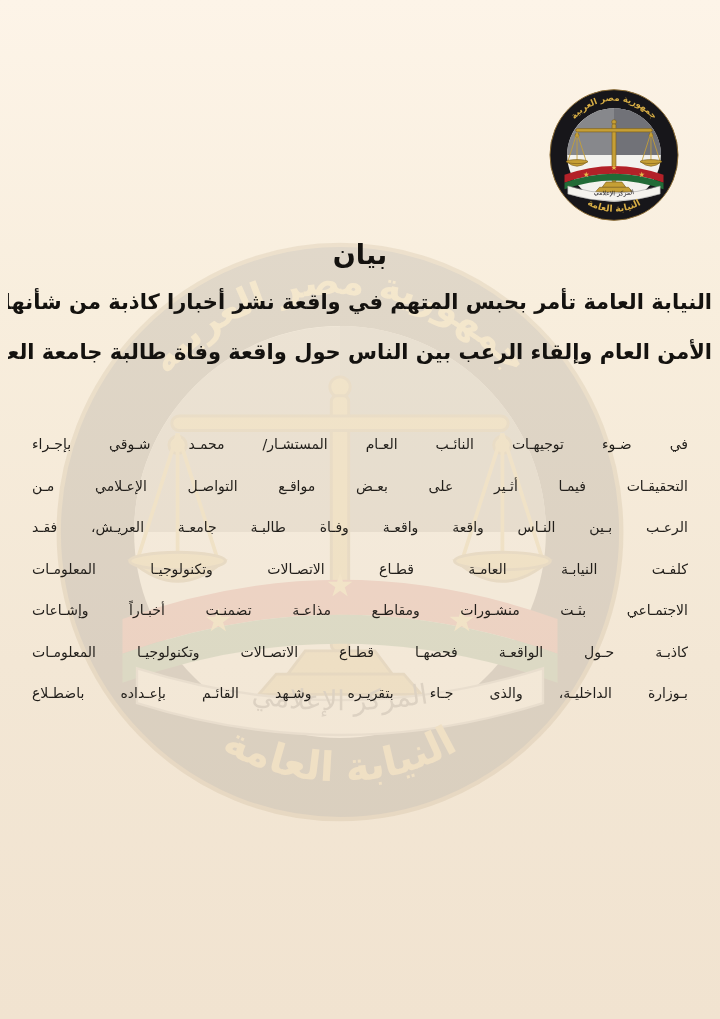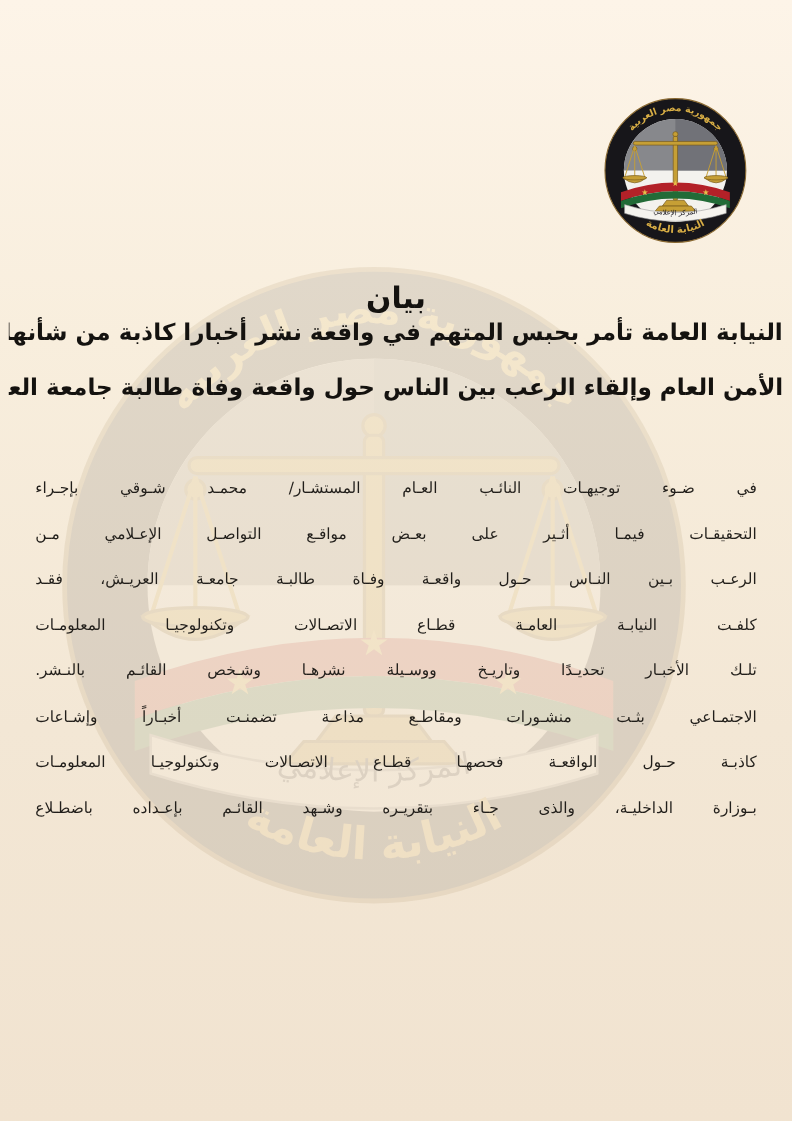--- a/index.html
+++ b/index.html
@@ -17,21 +17,21 @@
     position:absolute;left:50px;top:242px;width:580px;height:580px;
     opacity:0.10;z-index:0;pointer-events:none;
   }
   .logo{
     position:absolute;left:548px;top:87px;width:132px;height:136px;z-index:2;
   }
   .logo svg{width:100%;height:100%;display:block;}
   .title{
     position:absolute;top:233px;left:0;right:0;z-index:2;
     text-align:center;font-size:27px;font-weight:bold;color:#14120f;
-    margin:17px;line-height:44px;
+    margin:0;line-height:44px;
   }
   .headline{
     position:absolute;top:277px;left:8px;right:8px;z-index:2;
     text-align:center;color:#14120f;font-weight:bold;font-size:21px;line-height:50px;
   }
   .headline-line{white-space:nowrap;overflow:hidden;}
   .body-text{
     position:absolute;top:424px;right:32px;left:32px;z-index:2;
     color:#211e1a;font-size:14px;line-height:41.5px;
   }
@@ -110,21 +110,20 @@
   <h1 class="title">بيان</h1>
 
   <div class="headline">
     <div class="headline-line">النيابة العامة تأمر بحبس المتهم في واقعة نشر أخبارا كاذبة من شأنها تكدير</div>
     <div class="headline-line">الأمن العام وإلقاء الرعب بين الناس حول واقعة وفاة طالبة جامعة العريش.</div>
   </div>
 
   <div class="body-text">
     <div class="body-line">في ضـوء توجيهـات النائـب العـام المستشـار/ محمـد شـوقي بإجـراء</div>
     <div class="body-line">التحقيقـات فيمـا أثـير على بعـض مواقـع التواصـل الإعـلامي مـن</div>
-    <div class="body-line">الرعـب بـين النـاس حـول واقعـة وفـاة طالبـة جامعـة العريـش، فقـد</div>
+    <div class="body-line">الرعـب بـين النـاس واقعة واقعـة وفـاة طالبـة جامعـة العريـش، فقـد</div>
     <div class="body-line">كلفـت النيابـة العامـة قطـاع الاتصـالات وتكنولوجيـا المعلومـات</div>
-    <div class="body-line">تلـك الأخبـار تحديـدًا وتاريـخ ووسـيلة نشرهـا وشـخص القائـم بالنـشر.</div>
     <div class="body-line">الاجتمـاعي بثـت منشـورات ومقاطـع مذاعـة تضمنـت أخبـاراً وإشـاعات</div>
     <div class="body-line">كاذبـة حـول الواقعـة فحصهـا قطـاع الاتصـالات وتكنولوجيـا المعلومـات</div>
     <div class="body-line">بـوزارة الداخليـة، والذى جـاء بتقريـره وشـهد القائـم بإعـداده باضطـلاع</div>
   </div>
 
 </div>
 
 </body></html>

